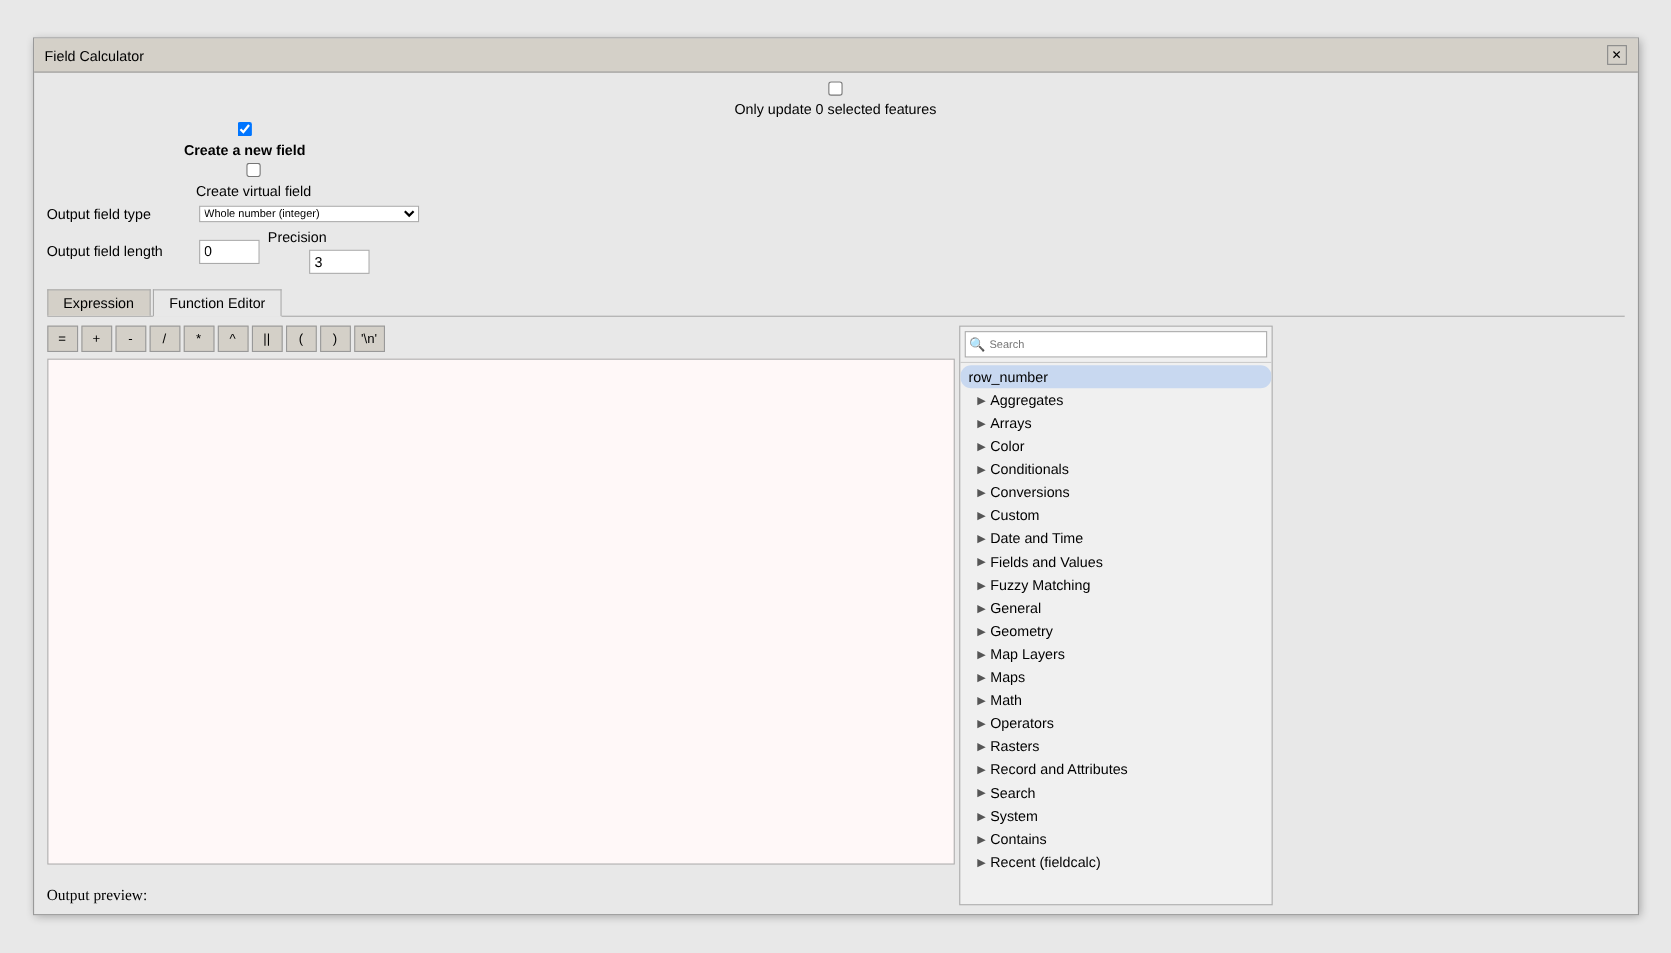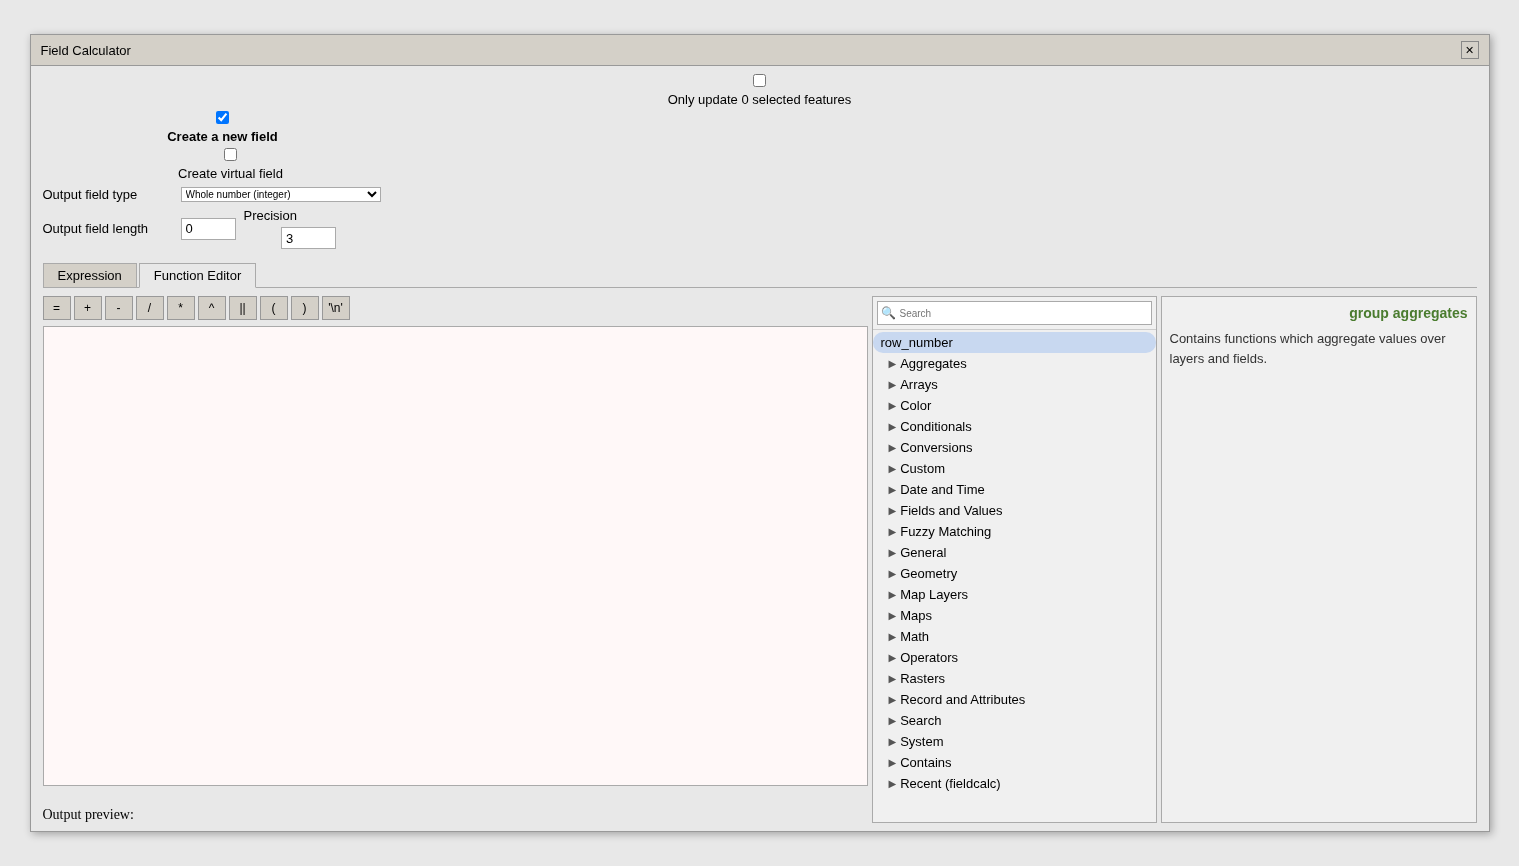--- a/index.html
+++ b/index.html
@@ -428,19 +428,15 @@
               <span class="arrow">▶</span>
               <span>Contains</span>
             </li>
             <li>
               <span class="arrow">▶</span>
               <span>Recent (fieldcalc)</span>
             </li>
           </ul>
       </div>
 
-      <div class="help-panel">
-        <div class="help-title">group aggregates</div>
-        <div class="help-text">Contains functions which aggregate values over layers and fields.</div>
-      </div>
     </div>
   </div>
 </div>
 
 </body></html>

